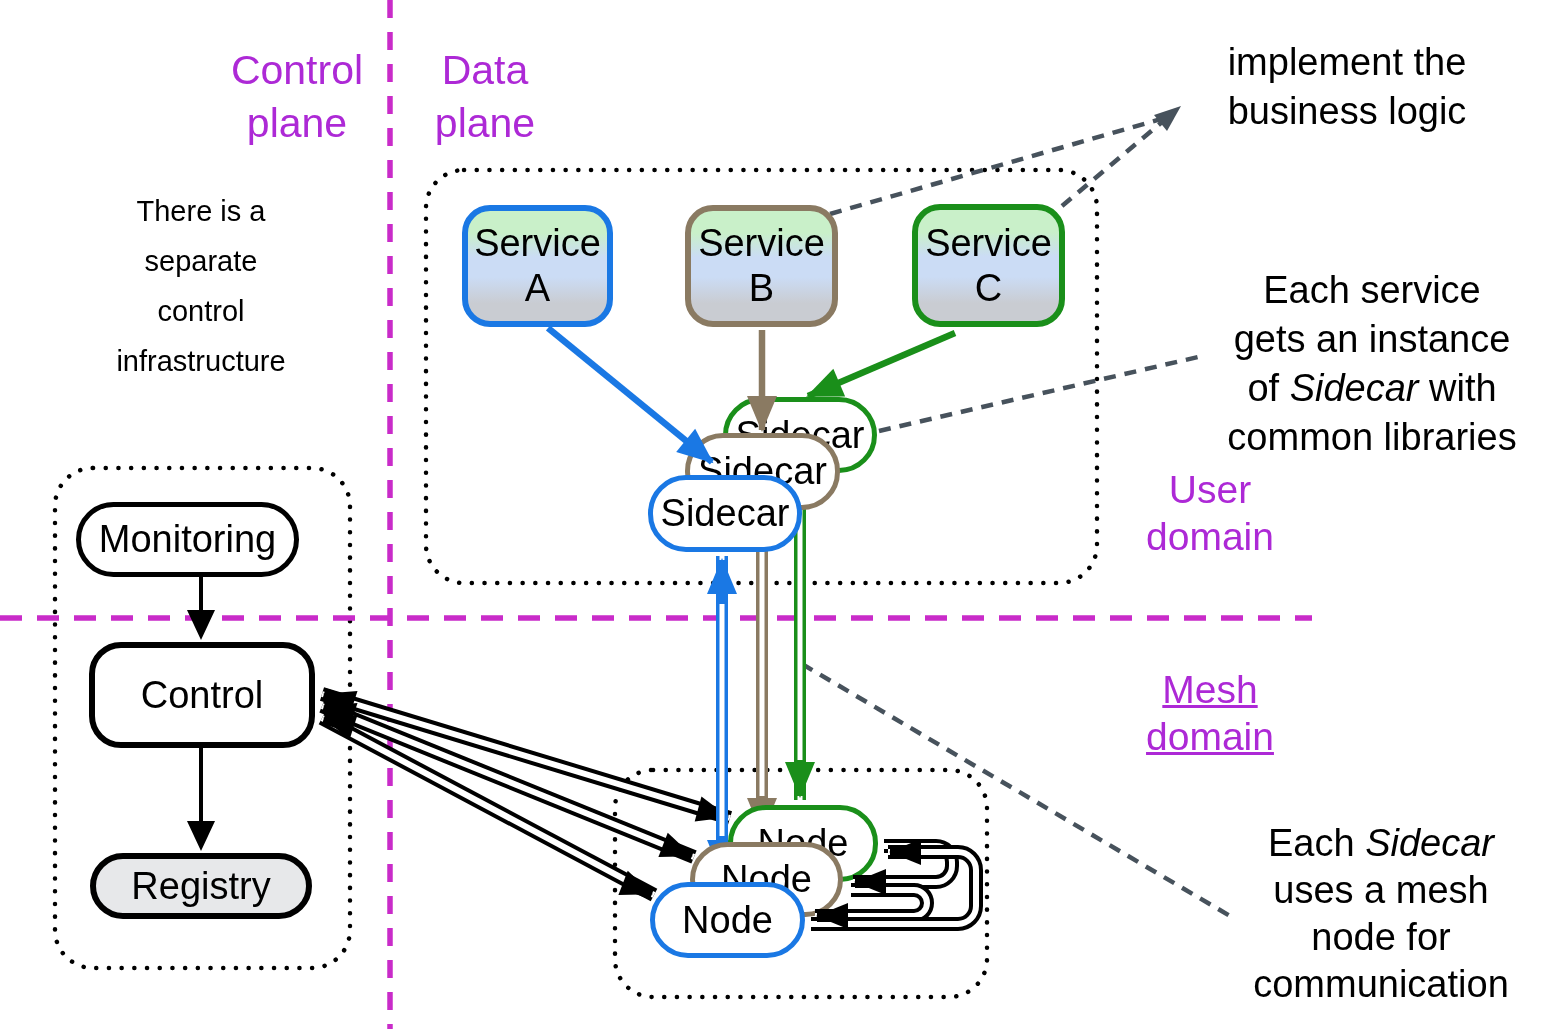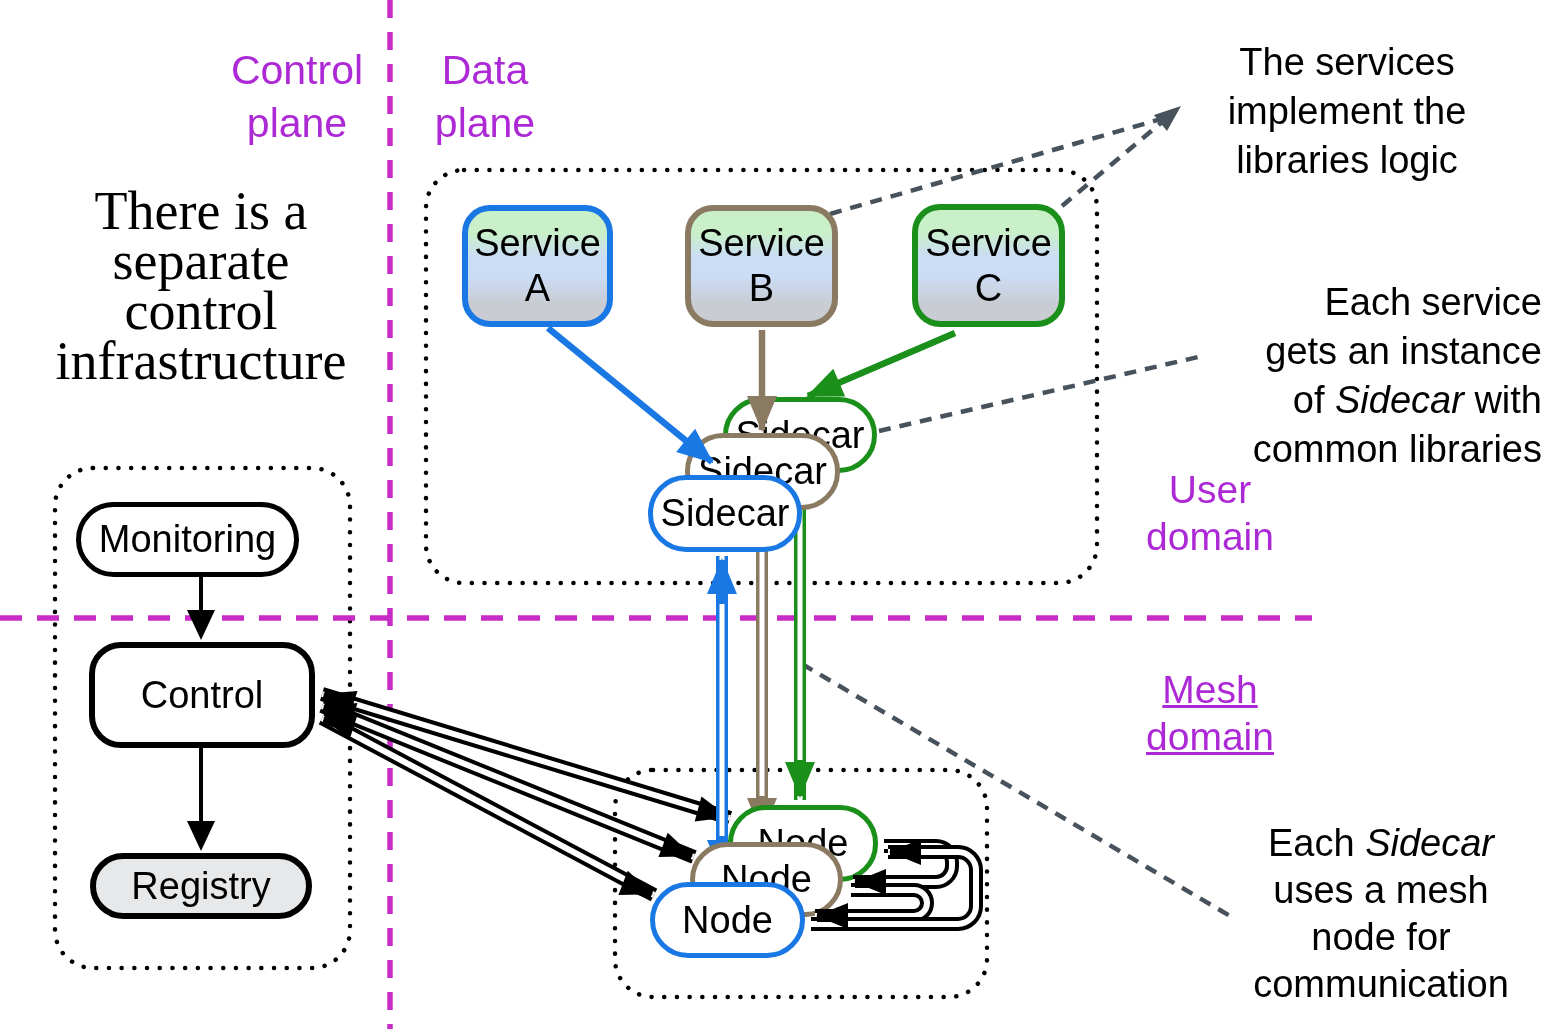--- a/index.html
+++ b/index.html
@@ -7,21 +7,21 @@
          font-family:"Liberation Sans",sans-serif;}
   svg.layer{position:absolute;left:0;top:0;width:1556px;height:1029px;}
   #base{z-index:1;} #mid{z-index:3;} #top{z-index:5;}
   .box{position:absolute;box-sizing:border-box;display:flex;flex-direction:column;
        align-items:center;justify-content:center;background:#fff;color:#000;
        text-align:center;line-height:1.18;}
   .z2{z-index:2;} .z4{z-index:4;}
   .lbl{position:absolute;text-align:center;color:#000;z-index:6;white-space:nowrap;}
   .magenta{color:#ad29d6;}
   .fs38{font-size:38px;line-height:49px;}
-  .fs40{font-size:54px;line-height:50px;font-family:Liberation Serif, serif;}
+  .fs40{font-size:29px;line-height:50px;}
   .fs41{font-size:41px;line-height:53px;}
   .boxtext{font-size:38px;}
   .service{background:linear-gradient(to bottom,#c9f0c9 0%,#c9f0c9 20%,
            #cbdcf5 42%,#cbdcf5 60%,#c9ccd2 84%,#c9ccd2 100%);}
 </style>
 </head>
 <body>
 
 <div id="stage">
 
@@ -174,26 +174,25 @@
   </div>
 
   <div class="lbl fs40" style="left:41px;top:186px;width:320px;">
     <div>There is a</div>
     <div>separate</div>
     <div>control</div>
     <div>infrastructure</div>
   </div>
 
   <div class="lbl fs38" style="left:1197px;top:38px;width:300px;">
-    <div>The services</div>
     <div>implement the</div>
-    <div>libraries logic</div>
-  </div>
-
-  <div class="lbl fs38" style="left:1202px;top:278px;width:340px;text-align:right;">
+    <div>business logic</div>
+  </div>
+
+  <div class="lbl fs38" style="left:1202px;top:266px;width:340px;">
       <div><span>Each service</span></div>
       <div><span>gets an instance</span></div>
       <div><span>of </span><span style="font-style: italic;">Sidecar</span><span> with</span></div>
       <div><span>common libraries</span></div>
     </div>
 
   <div class="lbl magenta" style="left:1135px;top:466px;width:150px;font-size:39px;line-height:47px;">
     <div>User</div>
     <div>domain</div>
   </div>

